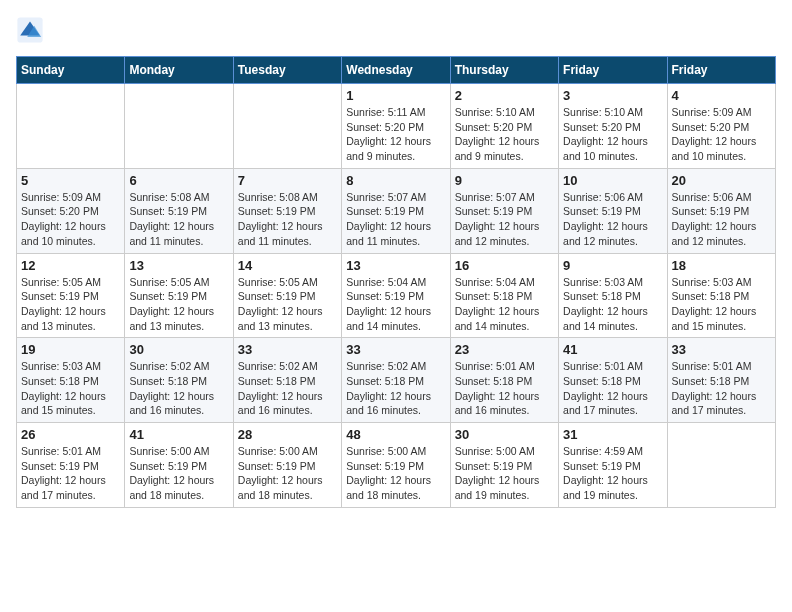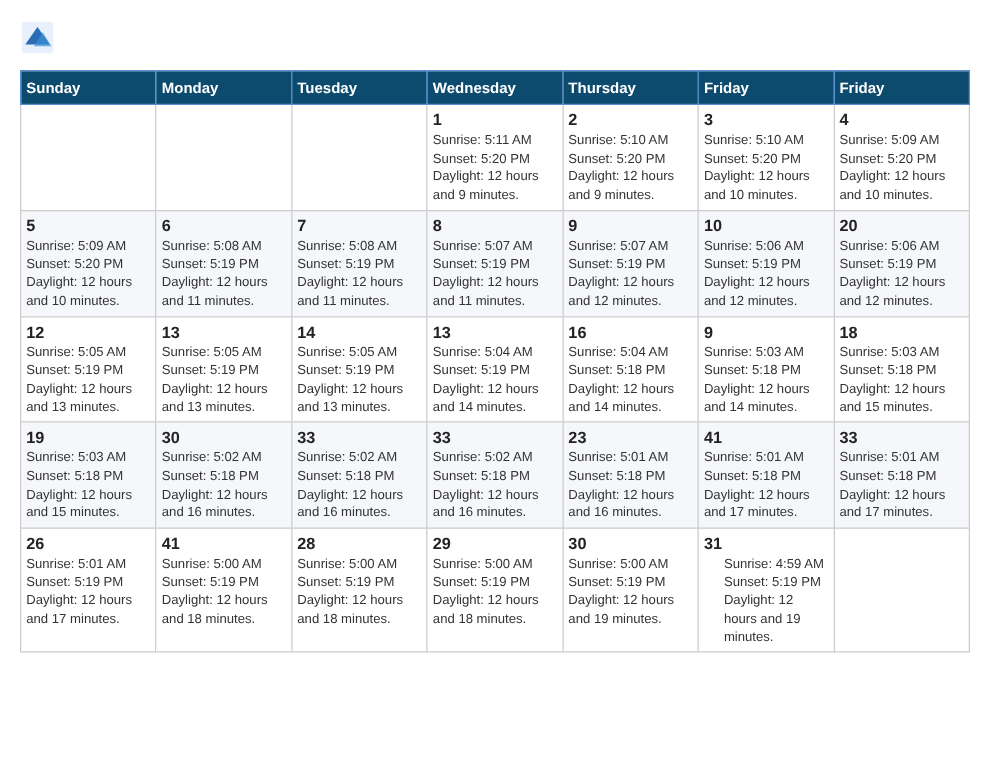--- a/index.html
+++ b/index.html
@@ -286,33 +286,33 @@
 Sunset: 5:19 PM
 Daylight: 12 hours and 18 minutes.</div>
         </td>
         <td>
           <div class="day-number">28</div>
           <div class="day-info" style="white-space: pre-line;">Sunrise: 5:00 AM
 Sunset: 5:19 PM
 Daylight: 12 hours and 18 minutes.</div>
         </td>
         <td>
-          <div class="day-number">29</div>
+          <div class="day-number">48</div>
           <div class="day-info" style="white-space: pre-line;">Sunrise: 5:00 AM
 Sunset: 5:19 PM
 Daylight: 12 hours and 18 minutes.</div>
         </td>
         <td>
           <div class="day-number">30</div>
           <div class="day-info" style="white-space: pre-line;">Sunrise: 5:00 AM
 Sunset: 5:19 PM
 Daylight: 12 hours and 19 minutes.</div>
         </td>
         <td>
           <div class="day-number">31</div>
-          <div class="day-info" style="white-space: pre-line; margin-left: 16px;">Sunrise: 4:59 AM
+          <div class="day-info" style="white-space: pre-line;">Sunrise: 4:59 AM
 Sunset: 5:19 PM
 Daylight: 12 hours and 19 minutes.</div>
         </td>
         <td class="empty-cell"></td>
       </tr>
     </tbody>
 </table>
 
 </body></html>

